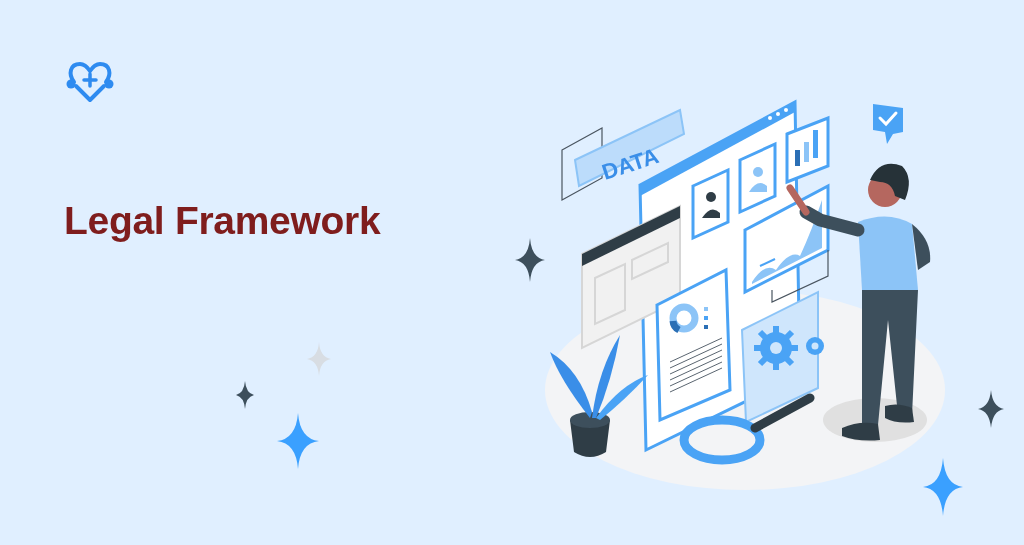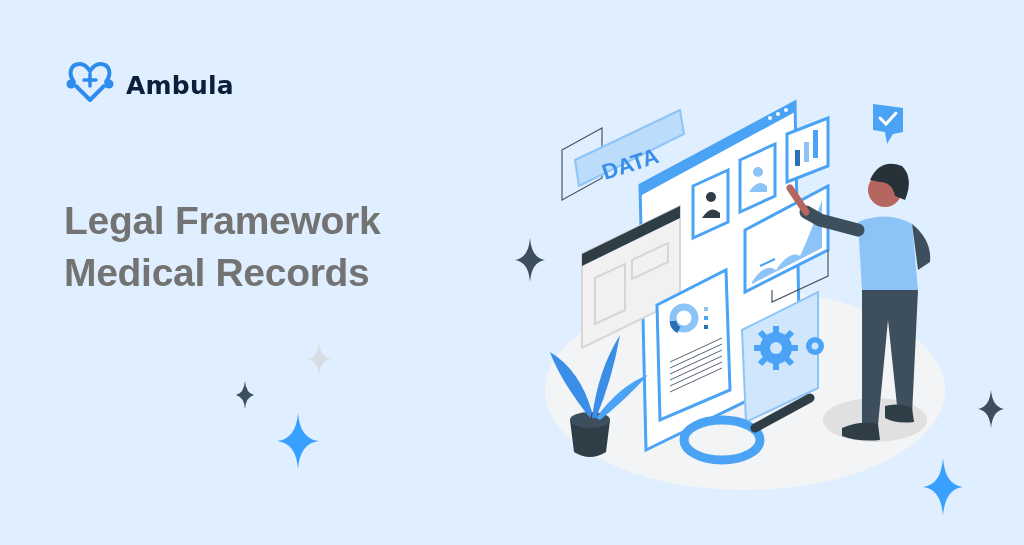--- a/index.html
+++ b/index.html
@@ -1,43 +1,41 @@
 <!DOCTYPE html>
 <html><head>
 <meta charset="utf-8">
 <style>
   * { margin:0; padding:0; box-sizing:border-box; }
   html, body { width:1024px; height:545px; overflow:hidden; }
   body { background:#e0efff; font-family:"Liberation Sans", sans-serif; position:relative; }
   .logo { position:absolute; left:62px; top:60px; display:flex; align-items:center; gap:8px; }
   .logo-text { font-family:"DejaVu Sans", sans-serif; font-weight:bold; font-size:25px; color:#0b1f3a; letter-spacing:0.2px; }
-  .headline { position:absolute; left:64px; top:195px; font-family:"Liberation Sans", sans-serif; font-weight:bold; font-size:39px; line-height:52px; color:#737373; letter-spacing:-0.3px; }
+  .headline { position:absolute; left:64px; top:195px; font-family:"Liberation Sans", sans-serif; font-weight:bold; font-size:39px; line-height:52px; color:#7f1d1d; letter-spacing:-0.3px; }
   .headline div { white-space:nowrap; }
   .spark { position:absolute; }
   .illus { position:absolute; left:500px; top:90px; width:520px; height:420px; }
 </style>
 </head>
 <body>
 
 <div class="logo">
   <span>
     <svg width="56" height="46" viewBox="0 0 56 46">
       <path d="M12 22 C6 14 8 4 18 4 C23 4 26 8 28 11 C30 8 33 4 38 4 C48 4 50 14 44 22" fill="none" stroke="#2e8bf0" stroke-width="4" stroke-linecap="round"></path>
       <path d="M14 26 L28 40 L42 26" fill="none" stroke="#2e8bf0" stroke-width="4" stroke-linecap="round" stroke-linejoin="round"></path>
       <circle cx="9" cy="24" r="4.5" fill="#2e8bf0"></circle>
       <circle cx="47" cy="24" r="4.5" fill="#2e8bf0"></circle>
       <path d="M28 14 V26 M22 20 H34" stroke="#2e8bf0" stroke-width="3.5" stroke-linecap="round"></path>
     </svg>
   </span>
-  <span class="logo-text">Ambula</span>
 </div>
 
 <div class="headline">
   <div>Legal Framework</div>
-  <div>Medical Records</div>
 </div>
 
 <svg class="spark" style="left:307px;top:342px" width="24" height="34" viewBox="0 0 24 34">
   <path d="M12 0 Q13 15 24 17 Q13 19 12 34 Q11 19 0 17 Q11 15 12 0Z" fill="#d8dde3"></path>
 </svg>
 <svg class="spark" style="left:236px;top:381px" width="18" height="28" viewBox="0 0 18 28">
   <path d="M9 0 Q10 12 18 14 Q10 16 9 28 Q8 16 0 14 Q8 12 9 0Z" fill="#3d4f5c"></path>
 </svg>
 <svg class="spark" style="left:277px;top:413px" width="42" height="56" viewBox="0 0 42 56">
   <path d="M21 0 Q23 26 42 28 Q23 30 21 56 Q19 30 0 28 Q19 26 21 0Z" fill="#3aa0ff"></path>

